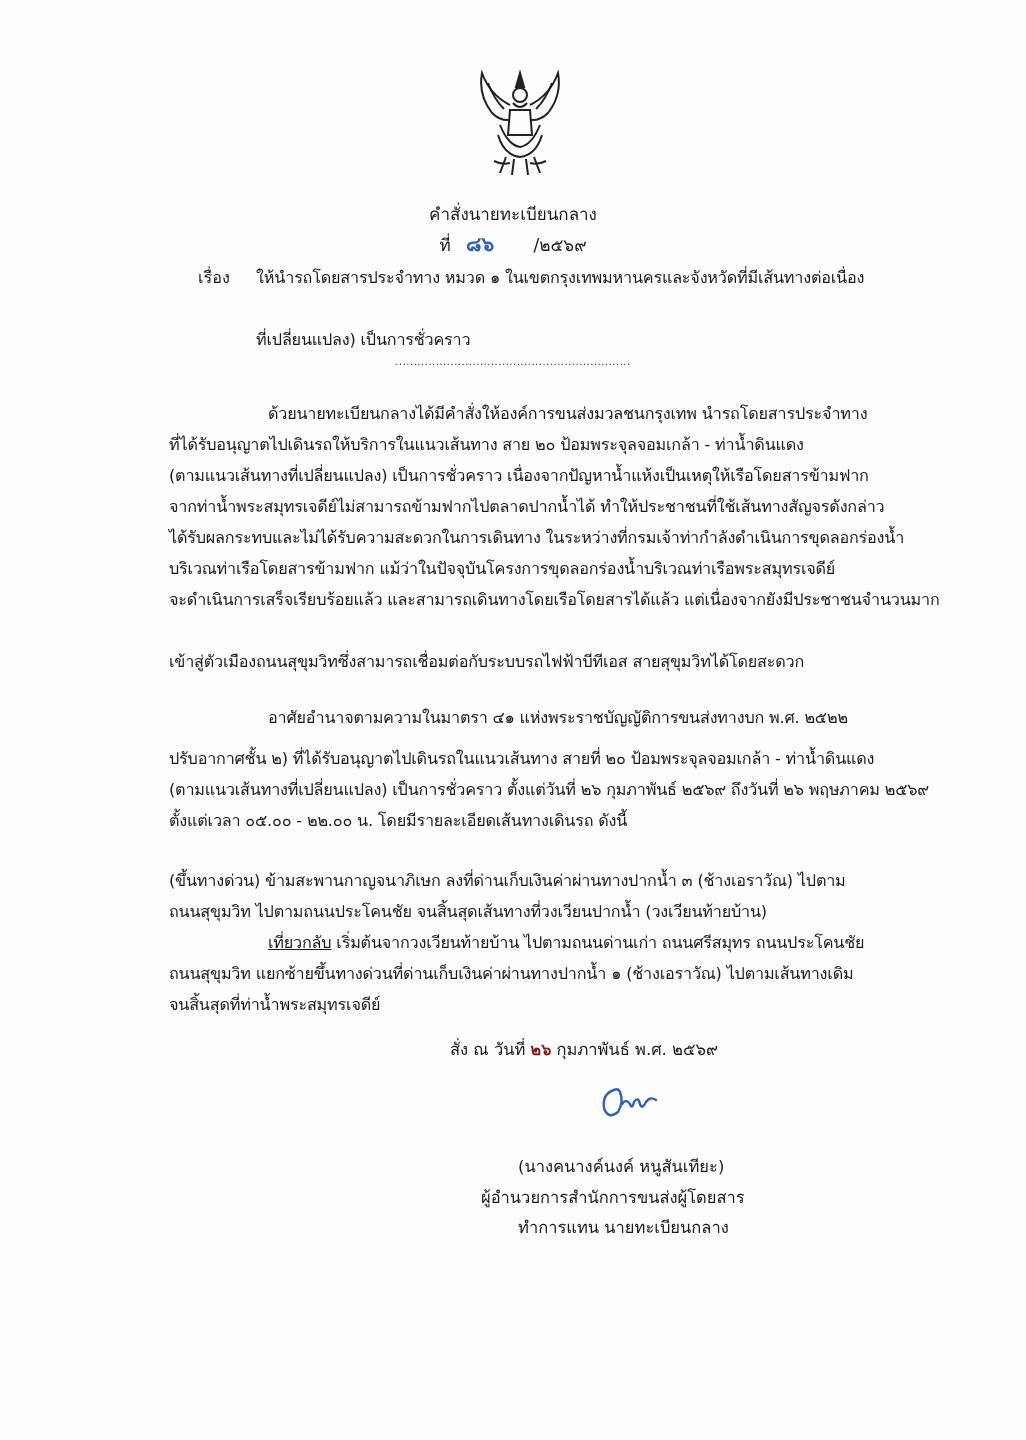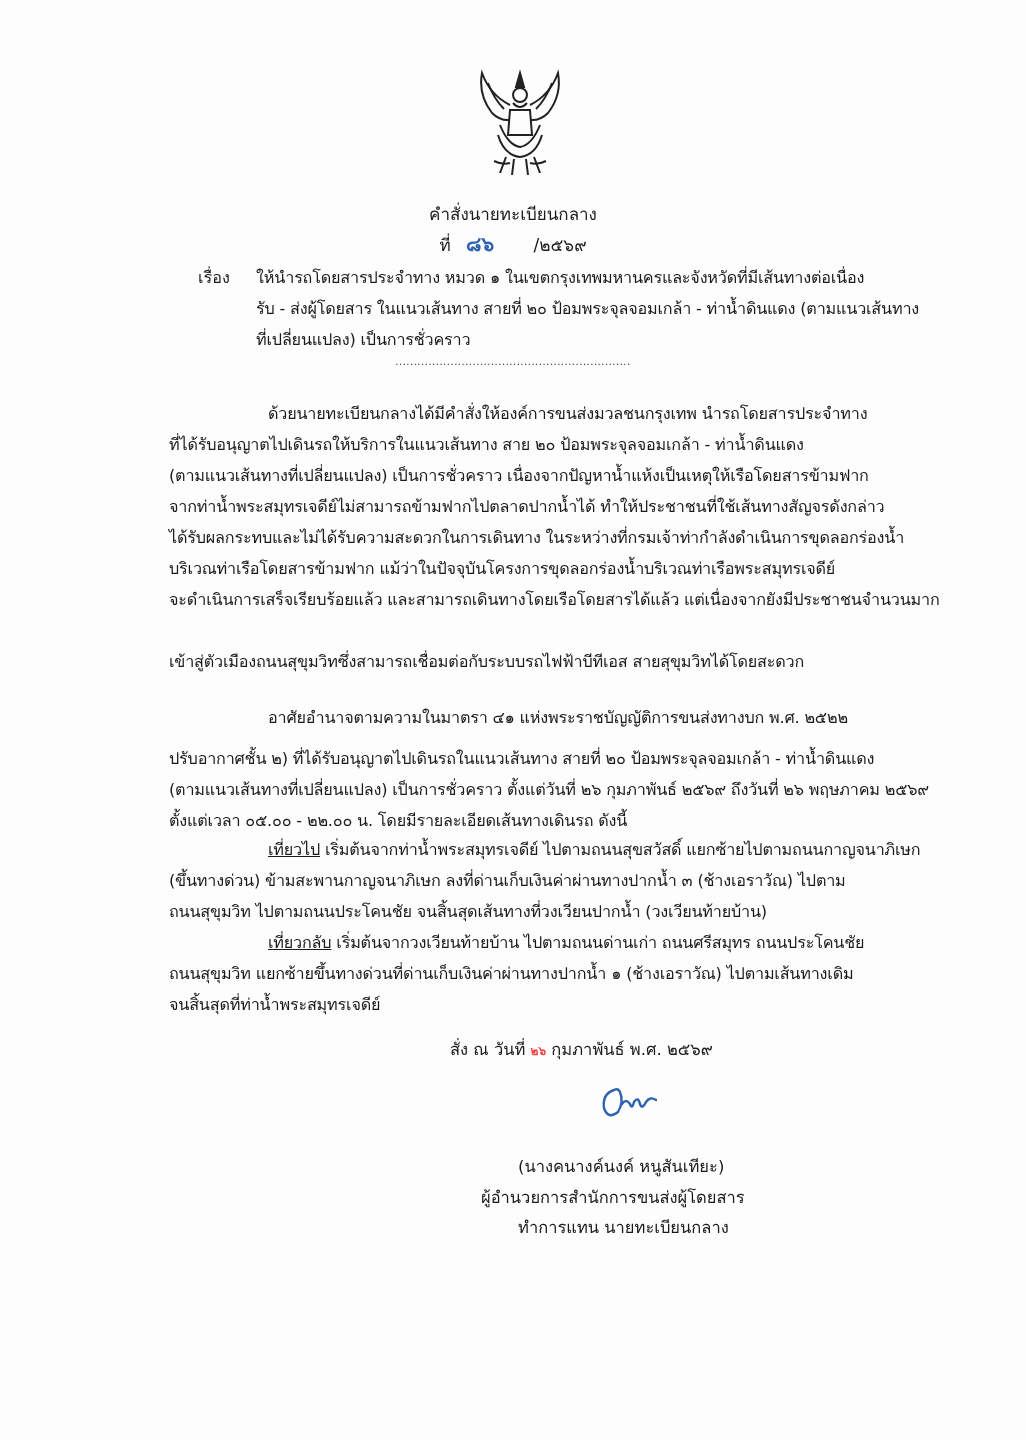--- a/index.html
+++ b/index.html
@@ -9,21 +9,21 @@
   .emblem { position: absolute; left: 470px; top: 65px; width: 100px; height: 115px; }
   .center { position: absolute; left: 0; width: 1026px; text-align: center; }
   .title { top: 200px; font-size: 17px; }
   .docno { top: 228px; font-size: 17px; }
   .docno .hand { color: #2f62b0; font-weight: bold; font-size: 20px; margin: 0 34px 0 10px; }
   .line { position: absolute; font-size: 16.2px; white-space: nowrap; letter-spacing: -0.2px; }
   .subject-label { left: 198px; top: 264px; font-size: 16.2px; position: absolute; }
   .dots { top: 356px; font-size: 10px; letter-spacing: 0.5px; color: #333; }
   .u { text-decoration: underline; }
   .sign-date { top: 1036px; left: 450px; position: absolute; font-size: 16.5px; white-space: nowrap; }
-  .sign-date .hand { color: #ef4444; font-weight: bold; font-size: 12px; }
+  .sign-date .hand { color: #7f1d1d; font-weight: bold; font-size: 16px; }
   .signature { position: absolute; left: 600px; top: 1082px; width: 60px; height: 40px; }
   .sig-line { position: absolute; font-size: 16.5px; white-space: nowrap; }
 </style>
 </head>
 <body>
 
 <div class="page">
 
   <svg class="emblem" viewBox="0 0 100 115">
     <g fill="none" stroke="#222" stroke-width="2">
@@ -44,41 +44,37 @@
 
   <div class="center title">คำสั่งนายทะเบียนกลาง</div>
   <div class="center docno">
     <span>ที่</span>
     <span class="hand">๘๖</span>
     <span>/๒๕๖๙</span>
   </div>
 
   <div class="subject-label">เรื่อง</div>
   <div class="line" style="left:256px; top:264px;">ให้นำรถโดยสารประจำทาง หมวด ๑ ในเขตกรุงเทพมหานครและจังหวัดที่มีเส้นทางต่อเนื่อง</div>
-  <div class="line" style="left:256px; top:295px;">รับ - ส่งผู้โดยสาร ในแนวเส้นทาง สายที่ ๒๐ ป้อมพระจุลจอมเกล้า - ท่าน้ำดินแดง (ตามแนวเส้นทาง</div>
   <div class="line" style="left:256px; top:326px;">ที่เปลี่ยนแปลง) เป็นการชั่วคราว</div>
   <div class="center dots">................................................................</div>
 
   <div class="line" style="left:268px; top:400px;">ด้วยนายทะเบียนกลางได้มีคำสั่งให้องค์การขนส่งมวลชนกรุงเทพ นำรถโดยสารประจำทาง</div>
   <div class="line" style="left:169px; top:431px;">ที่ได้รับอนุญาตไปเดินรถให้บริการในแนวเส้นทาง สาย ๒๐ ป้อมพระจุลจอมเกล้า - ท่าน้ำดินแดง</div>
   <div class="line" style="left:169px; top:462px;">(ตามแนวเส้นทางที่เปลี่ยนแปลง) เป็นการชั่วคราว เนื่องจากปัญหาน้ำแห้งเป็นเหตุให้เรือโดยสารข้ามฟาก</div>
   <div class="line" style="left:169px; top:493px;">จากท่าน้ำพระสมุทรเจดีย์ไม่สามารถข้ามฟากไปตลาดปากน้ำได้ ทำให้ประชาชนที่ใช้เส้นทางสัญจรดังกล่าว</div>
   <div class="line" style="left:169px; top:524px;">ได้รับผลกระทบและไม่ได้รับความสะดวกในการเดินทาง ในระหว่างที่กรมเจ้าท่ากำลังดำเนินการขุดลอกร่องน้ำ</div>
   <div class="line" style="left:169px; top:555px;">บริเวณท่าเรือโดยสารข้ามฟาก แม้ว่าในปัจจุบันโครงการขุดลอกร่องน้ำบริเวณท่าเรือพระสมุทรเจดีย์</div>
   <div class="line" style="left:169px; top:586px;">จะดำเนินการเสร็จเรียบร้อยแล้ว และสามารถเดินทางโดยเรือโดยสารได้แล้ว แต่เนื่องจากยังมีประชาชนจำนวนมาก</div>
   <div class="line" style="left:169px; top:648px;">เข้าสู่ตัวเมืองถนนสุขุมวิทซึ่งสามารถเชื่อมต่อกับระบบรถไฟฟ้าบีทีเอส สายสุขุมวิทได้โดยสะดวก</div>
 
   <div class="line" style="left:268px; top:704px;text-align:center;">อาศัยอำนาจตามความในมาตรา ๔๑ แห่งพระราชบัญญัติการขนส่งทางบก พ.ศ. ๒๕๒๒</div>
   <div class="line" style="left:169px; top:745px;">ปรับอากาศชั้น ๒) ที่ได้รับอนุญาตไปเดินรถในแนวเส้นทาง สายที่ ๒๐ ป้อมพระจุลจอมเกล้า - ท่าน้ำดินแดง</div>
   <div class="line" style="left:169px; top:776px;">(ตามแนวเส้นทางที่เปลี่ยนแปลง) เป็นการชั่วคราว ตั้งแต่วันที่ ๒๖ กุมภาพันธ์ ๒๕๖๙ ถึงวันที่ ๒๖ พฤษภาคม ๒๕๖๙</div>
   <div class="line" style="left:169px; top:807px;">ตั้งแต่เวลา ๐๕.๐๐ - ๒๒.๐๐ น. โดยมีรายละเอียดเส้นทางเดินรถ ดังนี้</div>
 
-  <div class="line" style="left:268px; top:836px;">
-    <span class="u">เที่ยวไป</span><span> เริ่มต้นจากท่าน้ำพระสมุทรเจดีย์ ไปตามถนนสุขสวัสดิ์ แยกซ้ายไปตามถนนกาญจนาภิเษก</span>
-  </div>
   <div class="line" style="left:169px; top:867px;">(ขึ้นทางด่วน) ข้ามสะพานกาญจนาภิเษก ลงที่ด่านเก็บเงินค่าผ่านทางปากน้ำ ๓ (ช้างเอราวัณ) ไปตาม</div>
   <div class="line" style="left:169px; top:898px;">ถนนสุขุมวิท ไปตามถนนประโคนชัย จนสิ้นสุดเส้นทางที่วงเวียนปากน้ำ (วงเวียนท้ายบ้าน)</div>
 
   <div class="line" style="left:268px; top:929px;text-align:center;">
     <span class="u">เที่ยวกลับ</span><span> เริ่มต้นจากวงเวียนท้ายบ้าน ไปตามถนนด่านเก่า ถนนศรีสมุทร ถนนประโคนชัย</span>
   </div>
   <div class="line" style="left:169px; top:960px;">ถนนสุขุมวิท แยกซ้ายขึ้นทางด่วนที่ด่านเก็บเงินค่าผ่านทางปากน้ำ ๑ (ช้างเอราวัณ) ไปตามเส้นทางเดิม</div>
   <div class="line" style="left:169px; top:991px;">จนสิ้นสุดที่ท่าน้ำพระสมุทรเจดีย์</div>
 
   <div class="sign-date">

